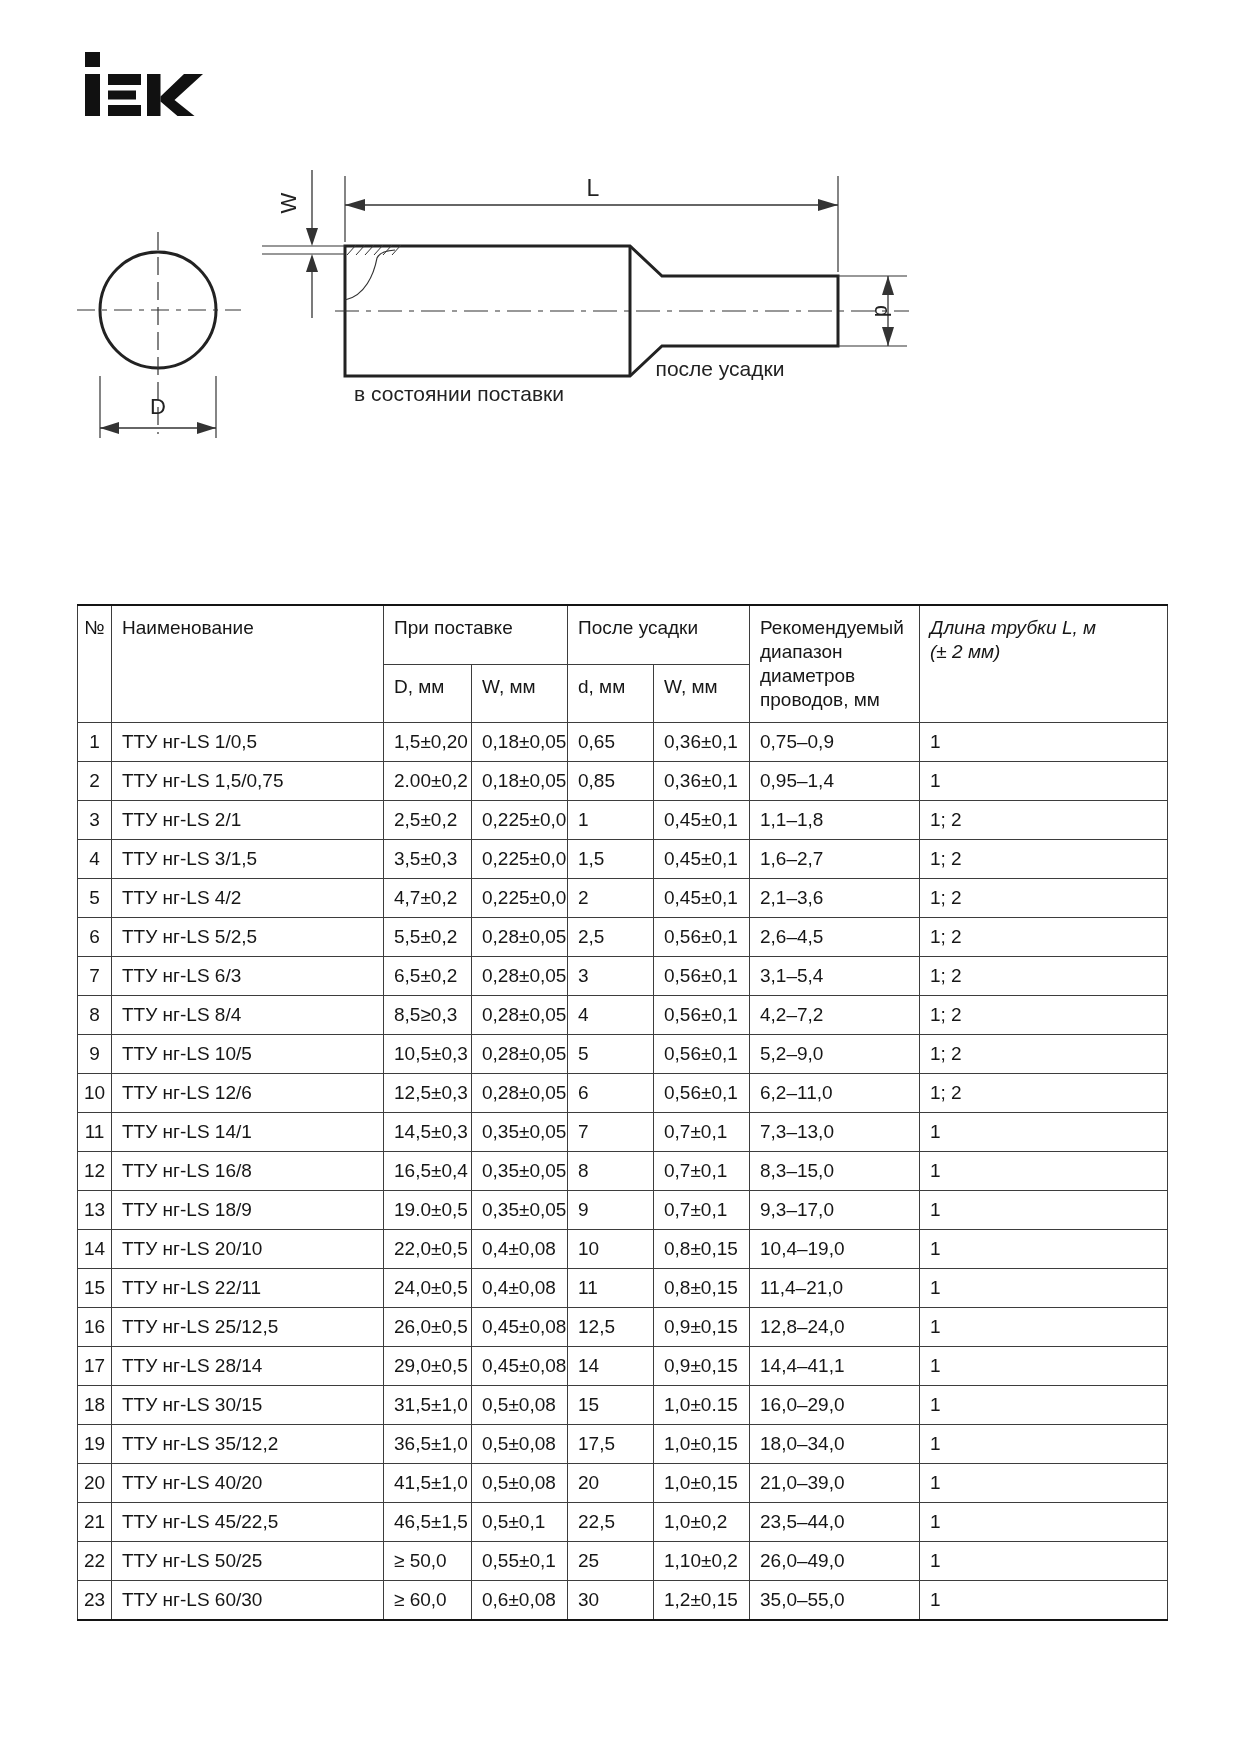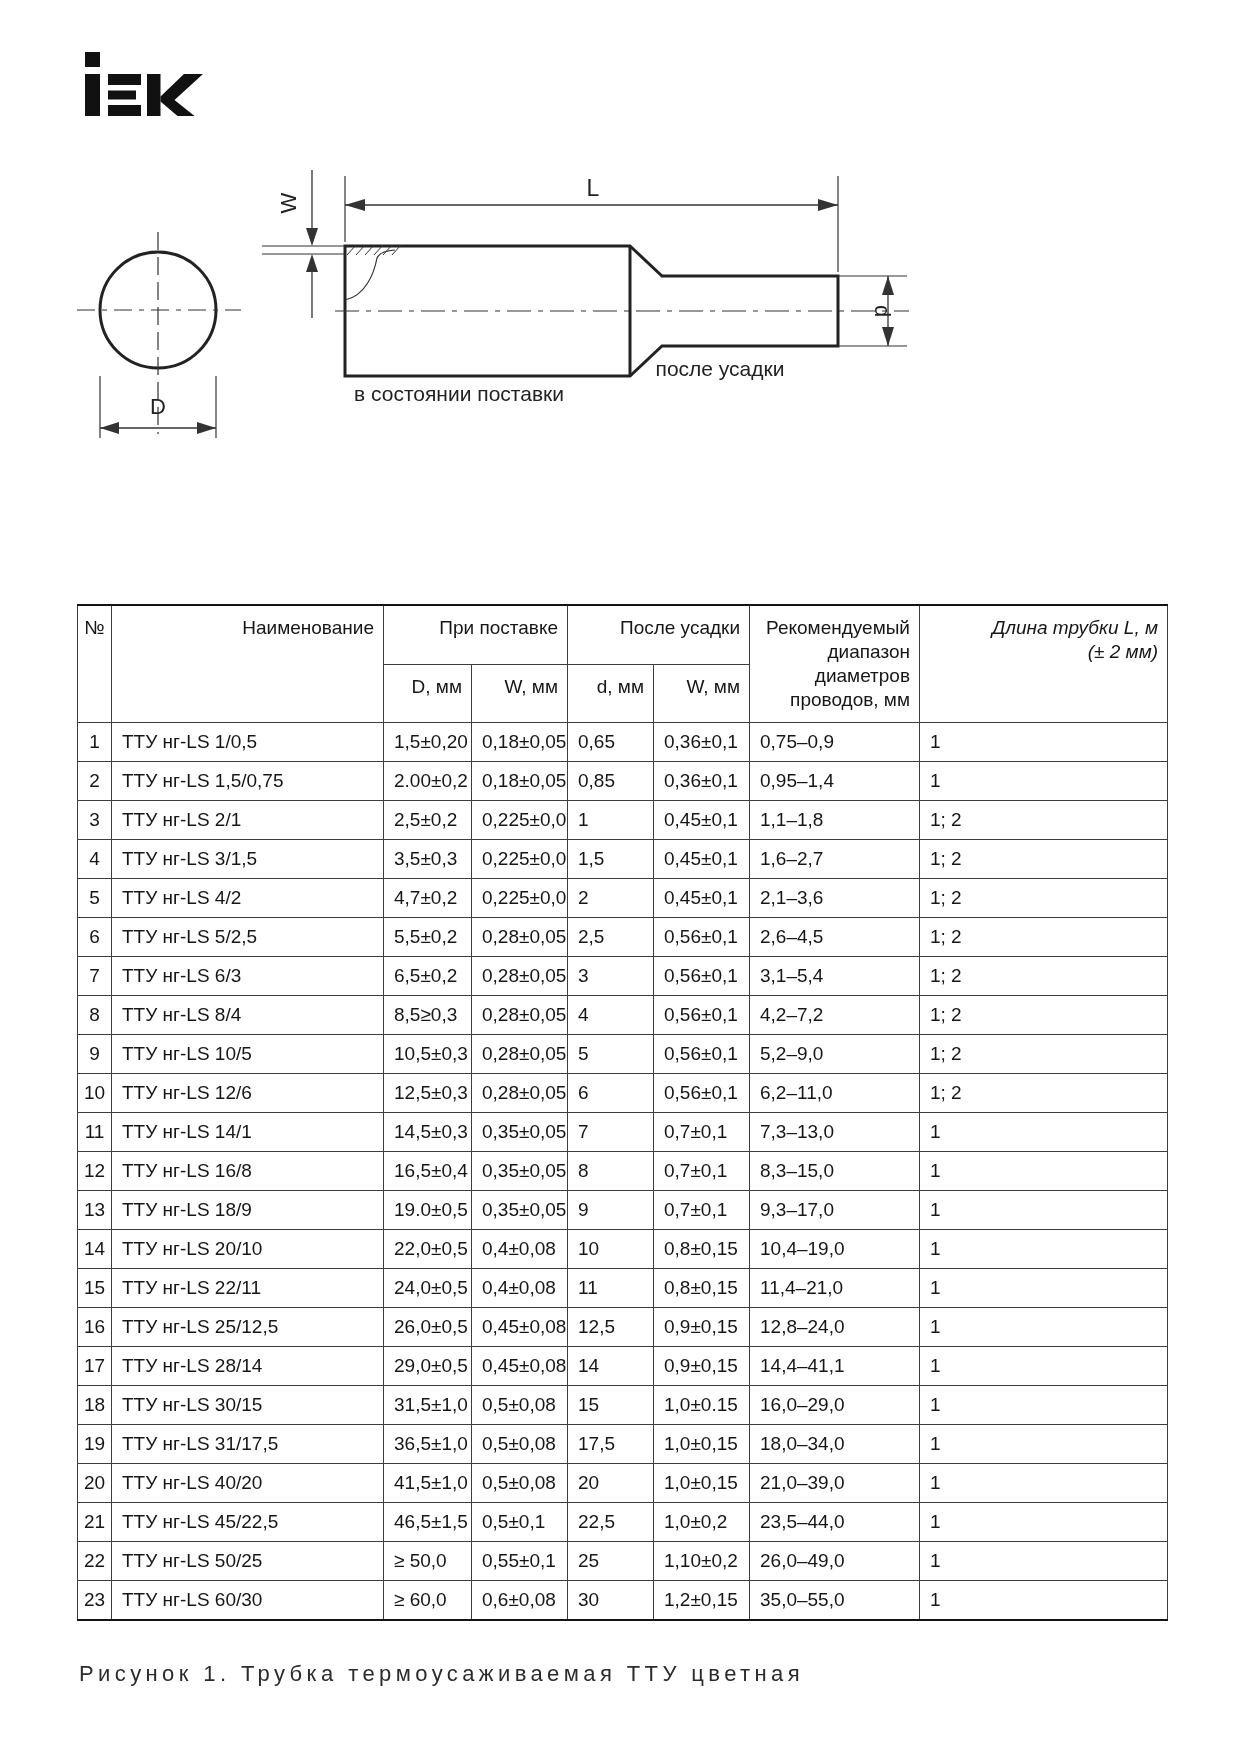--- a/index.html
+++ b/index.html
@@ -16,21 +16,21 @@
     border-collapse:collapse;table-layout:fixed;width:1090px;
     font-size:19px;line-height:22px;color:#161616;
   }
   .spec-table{border-top:2.5px solid #141414;border-bottom:2px solid #141414;}
   .spec-table th,.spec-table td{
     border:1px solid #3d3d3d;
     font-weight:400;text-align:left;vertical-align:top;
     padding:8px 9px 8px 10px;
     overflow:hidden;white-space:nowrap;
   }
-  .spec-table th{padding-top:10px;padding-bottom:10px;white-space:normal;line-height:24px;text-align:right;}
+  .spec-table th{padding-top:10px;padding-bottom:10px;white-space:normal;line-height:24px;}
   .spec-table .c-num{text-align:center;padding-left:2px;padding-right:2px;}
   .hdr-line{display:block;font-style:italic;}
   .caption{
     margin-top:40px;margin-left:2px;
     font-size:22px;letter-spacing:0.2em;color:#2b2b2b;
   }
   svg text{font-family:"Liberation Sans","DejaVu Sans",sans-serif;fill:#222;}
   .dim{stroke:#333;stroke-width:1.3;fill:none;}
   .thick{stroke:#222;stroke-width:3;fill:none;}
   .thin{stroke:#333;stroke-width:1.2;fill:none;}
@@ -321,21 +321,21 @@
           <td>ТТУ нг-LS 30/15</td>
           <td>31,5±1,0</td>
           <td>0,5±0,08</td>
           <td>15</td>
           <td>1,0±0.15</td>
           <td>16,0–29,0</td>
           <td>1</td>
         </tr>
         <tr>
           <td class="c-num">19</td>
-          <td>ТТУ нг-LS 31/17,5</td>
+          <td>ТТУ нг-LS 35/12,2</td>
           <td>36,5±1,0</td>
           <td>0,5±0,08</td>
           <td>17,5</td>
           <td>1,0±0,15</td>
           <td>18,0–34,0</td>
           <td>1</td>
         </tr>
         <tr>
           <td class="c-num">20</td>
           <td>ТТУ нг-LS 40/20</td>
@@ -372,15 +372,14 @@
           <td>≥ 60,0</td>
           <td>0,6±0,08</td>
           <td>30</td>
           <td>1,2±0,15</td>
           <td>35,0–55,0</td>
           <td>1</td>
         </tr>
       </tbody>
   </table>
 
-  <div class="caption">Рисунок 1. Трубка термоусаживаемая ТТУ цветная</div>
 
 </div>
 
 </body></html>

